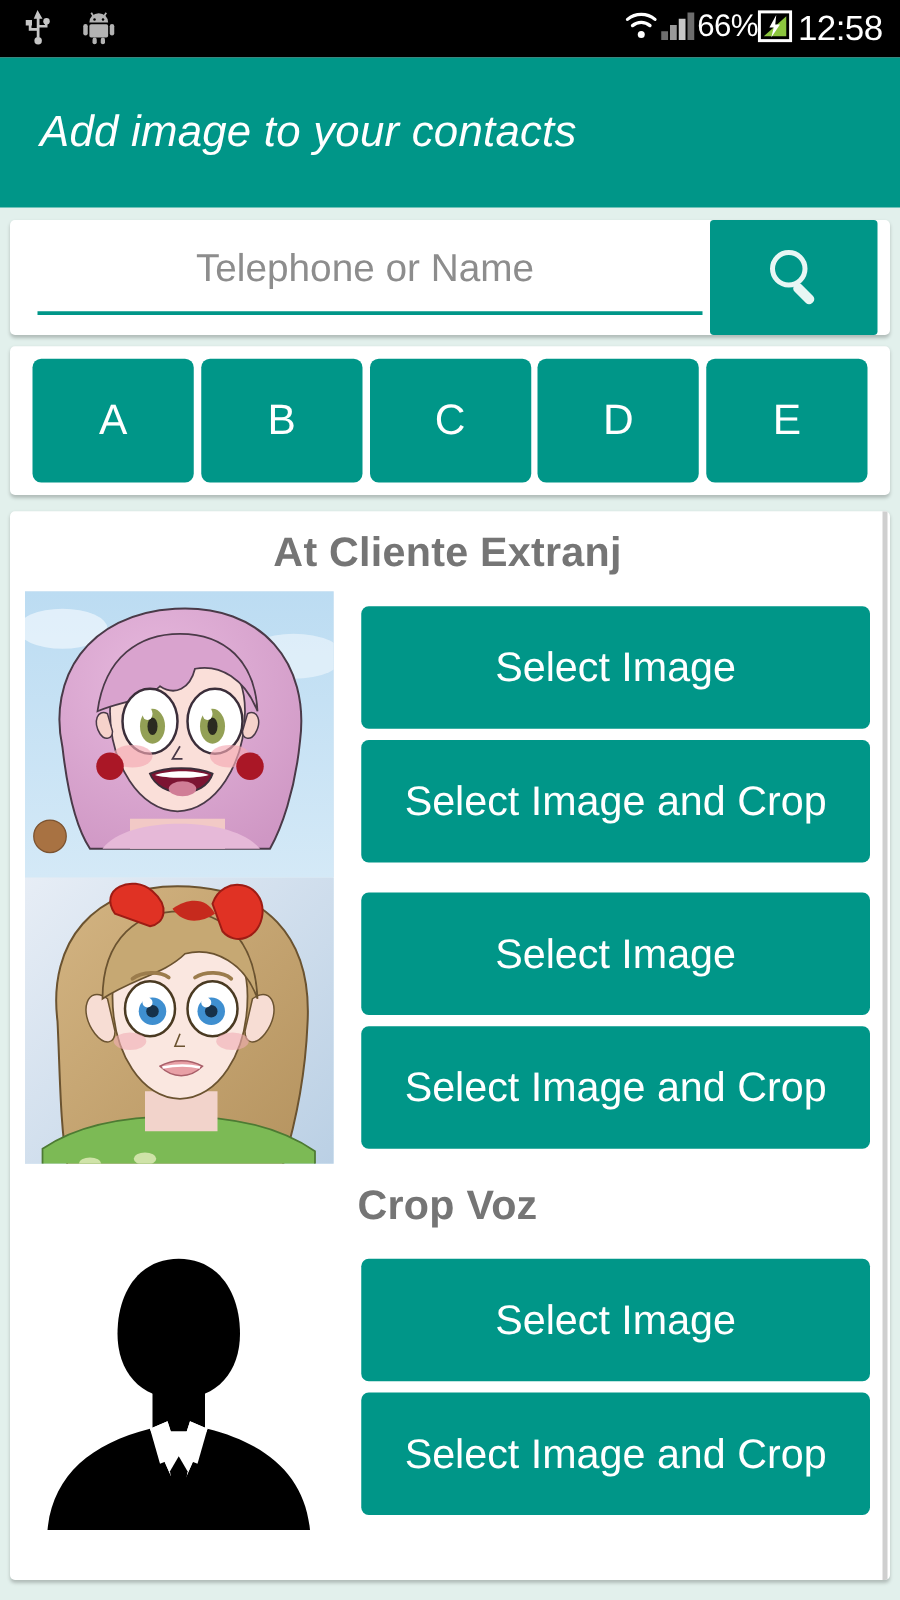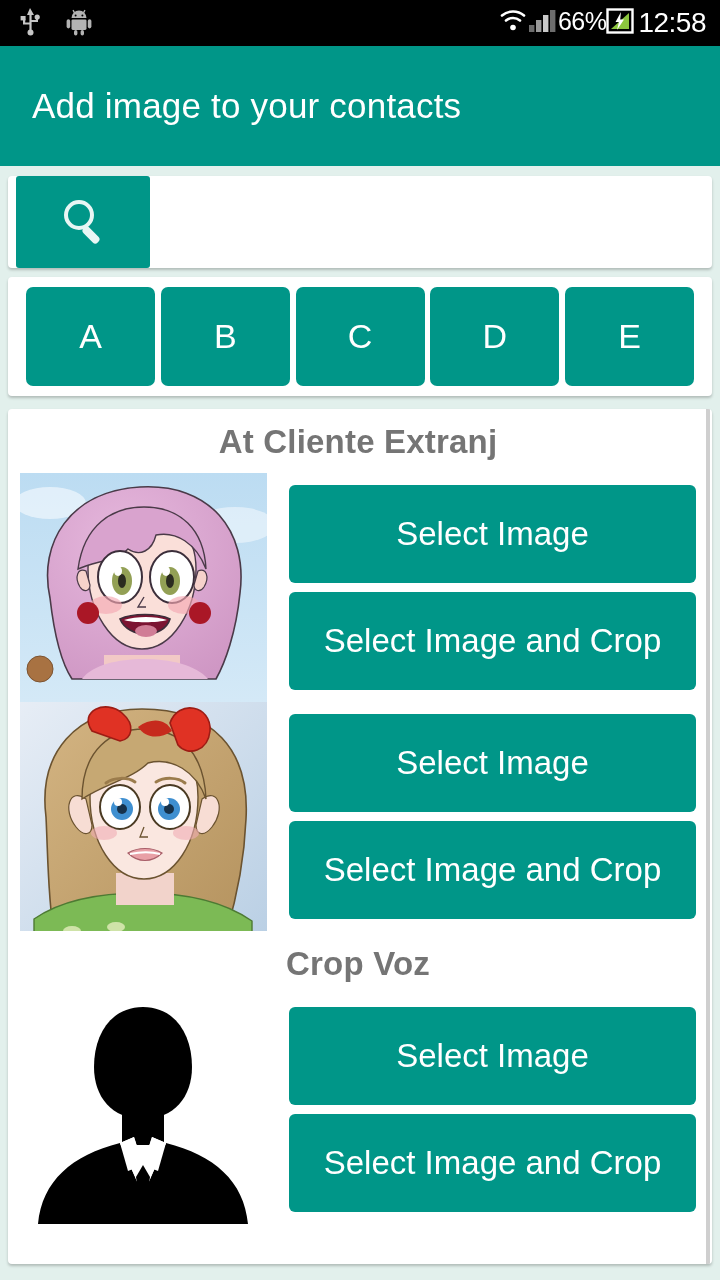--- a/index.html
+++ b/index.html
@@ -45,20 +45,21 @@
     height: 120px;
     background: #009688;
     display: flex;
     align-items: center;
     padding-left: 32px;
   }
   .appbar-title {
     color: #ffffff;
     font-size: 35px;
     letter-spacing: 0.2px;
+    font-style: italic;
   }
 
   
   .card {
     background: #ffffff;
     border-radius: 4px;
     box-shadow: 0 2px 3px rgba(0,0,0,0.22);
     margin: 9px 8px 0 8px;
   }
 
@@ -257,20 +258,24 @@
     </span>
     <span class="clock">12:58</span>
   </div>
 </div>
 
 <div class="appbar">
   <div class="appbar-title">Add image to your contacts</div>
 </div>
 
 <div class="card search-card">
+  <div class="search-field-wrap">
+    <input class="search-input" type="text" placeholder="Telephone or Name" value="" style="">
+    <div class="search-underline"></div>
+  </div>
   <button class="search-button">
     <span>
       <svg width="56" height="56" viewBox="0 0 56 56">
         <circle cx="24" cy="22" r="13" fill="none" stroke="#e8f6f4" stroke-width="4"></circle>
         <rect x="32" y="32" width="8" height="20" rx="3.5" fill="#e8f6f4" transform="rotate(-45 36 42)"></rect>
       </svg>
     </span>
   </button>
 </div>
 

